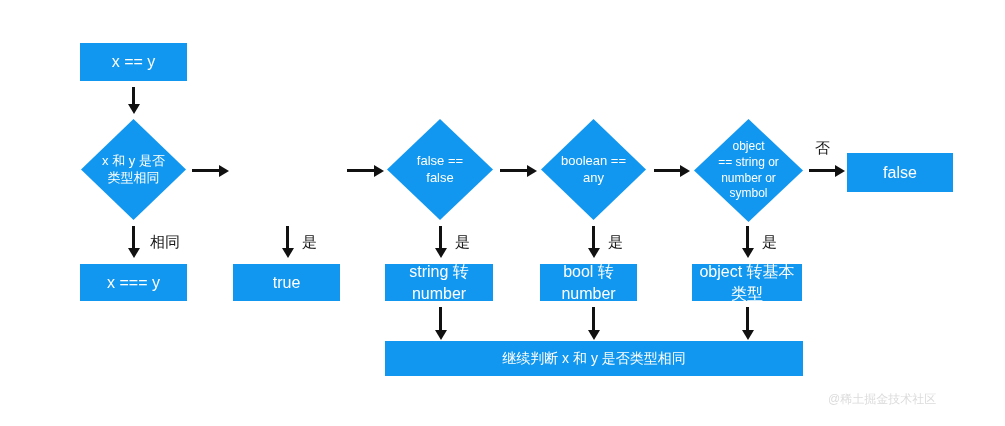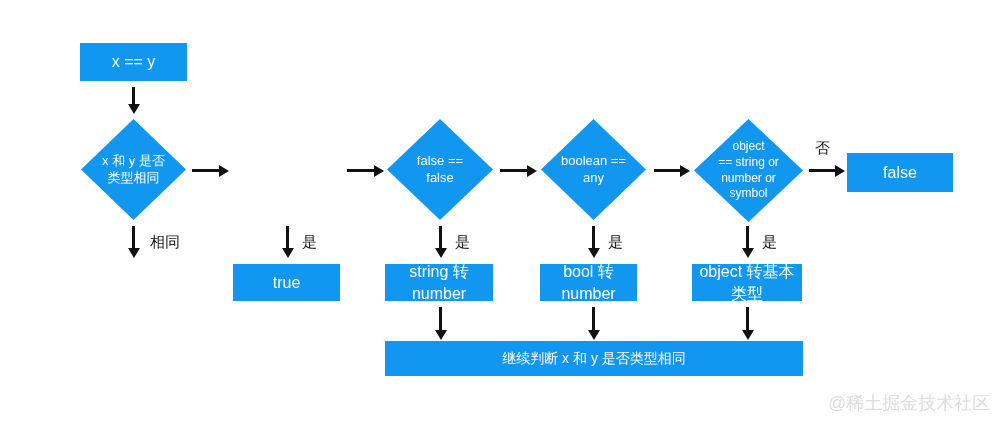--- a/index.html
+++ b/index.html
@@ -29,21 +29,21 @@
     border-top:10px solid var(--ink,#111);
     border-left:6px solid transparent; border-right:6px solid transparent;
   }
   .arrow-h { position:absolute; height:3px; background:var(--ink,#111); }
   .arrow-h::after {
     content:""; position:absolute; right:-9px; top:50%; transform:translateY(-50%);
     border-left:10px solid var(--ink,#111);
     border-top:6px solid transparent; border-bottom:6px solid transparent;
   }
   .edge-label { position:absolute; color:#151515; font-size:15px; font-weight:500; }
-  .watermark { position:absolute; left:828px; top:391px; font-size:18px; color:var(--wm,#dcdcdc); }
+  .watermark { position:absolute; left:828px; top:391px; font-size:12px; color:var(--wm,#dcdcdc); }
 </style>
 </head>
 <body>
 
 <div class="canvas">
 
   <div class="node" style="left:80px;top:43px;width:107px;height:38px">x == y</div>
 
   <div class="arrow-v" style="left:132px;top:87px;height:18px"></div>
 
@@ -85,20 +85,21 @@
   <div class="arrow-v" style="left:439px;top:226px;height:23px"></div>
   <div class="arrow-v" style="left:592px;top:226px;height:23px"></div>
   <div class="arrow-v" style="left:746px;top:226px;height:23px"></div>
 
   <div class="edge-label" style="left:150px;top:233px">相同</div>
   <div class="edge-label" style="left:302px;top:233px">是</div>
   <div class="edge-label" style="left:455px;top:233px">是</div>
   <div class="edge-label" style="left:608px;top:233px">是</div>
   <div class="edge-label" style="left:762px;top:233px">是</div>
 
+  <div class="node" style="left:80px;top:264px;width:107px;height:37px">x === y</div>
   <div class="node" style="left:233px;top:264px;width:107px;height:37px">true</div>
   <div class="node" style="left:385px;top:264px;width:108px;height:37px">string 转 number</div>
   <div class="node" style="left:540px;top:264px;width:97px;height:37px">bool 转 number</div>
   <div class="node" style="left:692px;top:264px;width:110px;height:37px">object 转基本类型</div>
 
   <div class="arrow-v" style="left:439px;top:307px;height:24px"></div>
   <div class="arrow-v" style="left:592px;top:307px;height:24px"></div>
   <div class="arrow-v" style="left:746px;top:307px;height:24px"></div>
 
   <div class="node" style="left:385px;top:341px;width:418px;height:35px;font-size:14px">继续判断 x 和 y 是否类型相同</div>

